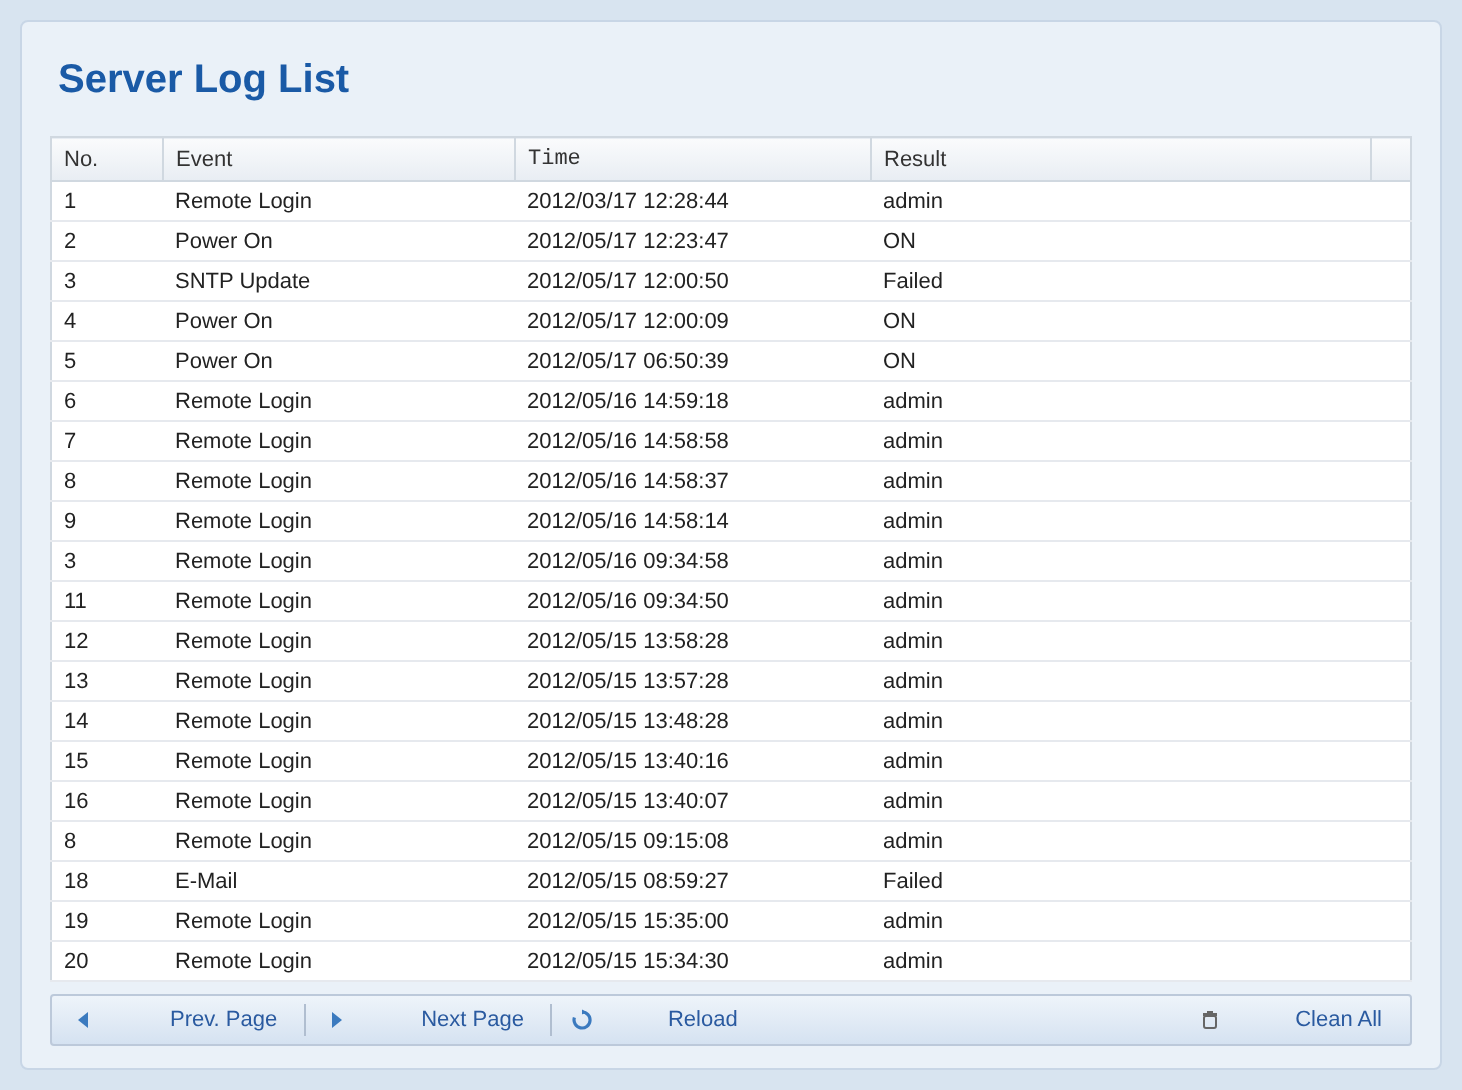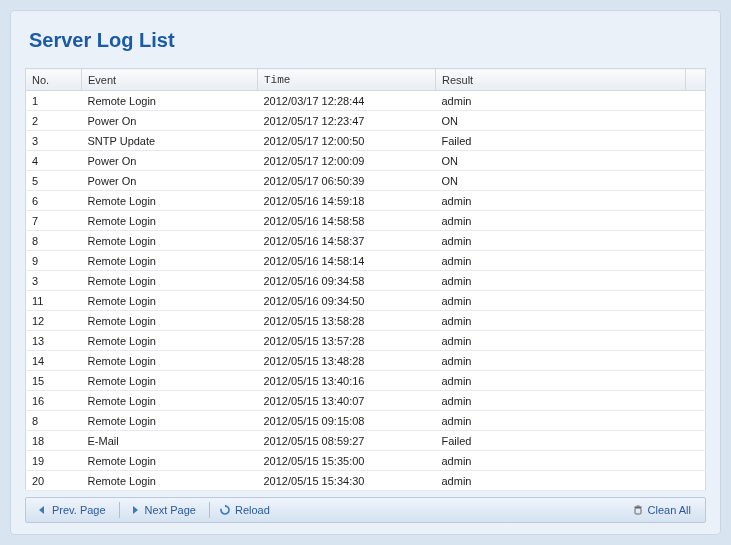--- a/index.html
+++ b/index.html
@@ -80,20 +80,21 @@
       flex: 1;
     }
     .tb-btn {
       display: inline-flex;
       padding: 2px 6px;
       color: #2a5aa0;
       cursor: pointer;
       font-size: 11px;
       margin-right: 4px;
       border-radius: 2px;
+      gap: 33px;
     }
     .tb-btn .icon {
       display: inline-flex;
       margin-right: 4px;
       align-items: center;
       justify-content: center;
     }
     .separator {
       width: 1px;
       height: 16px;

